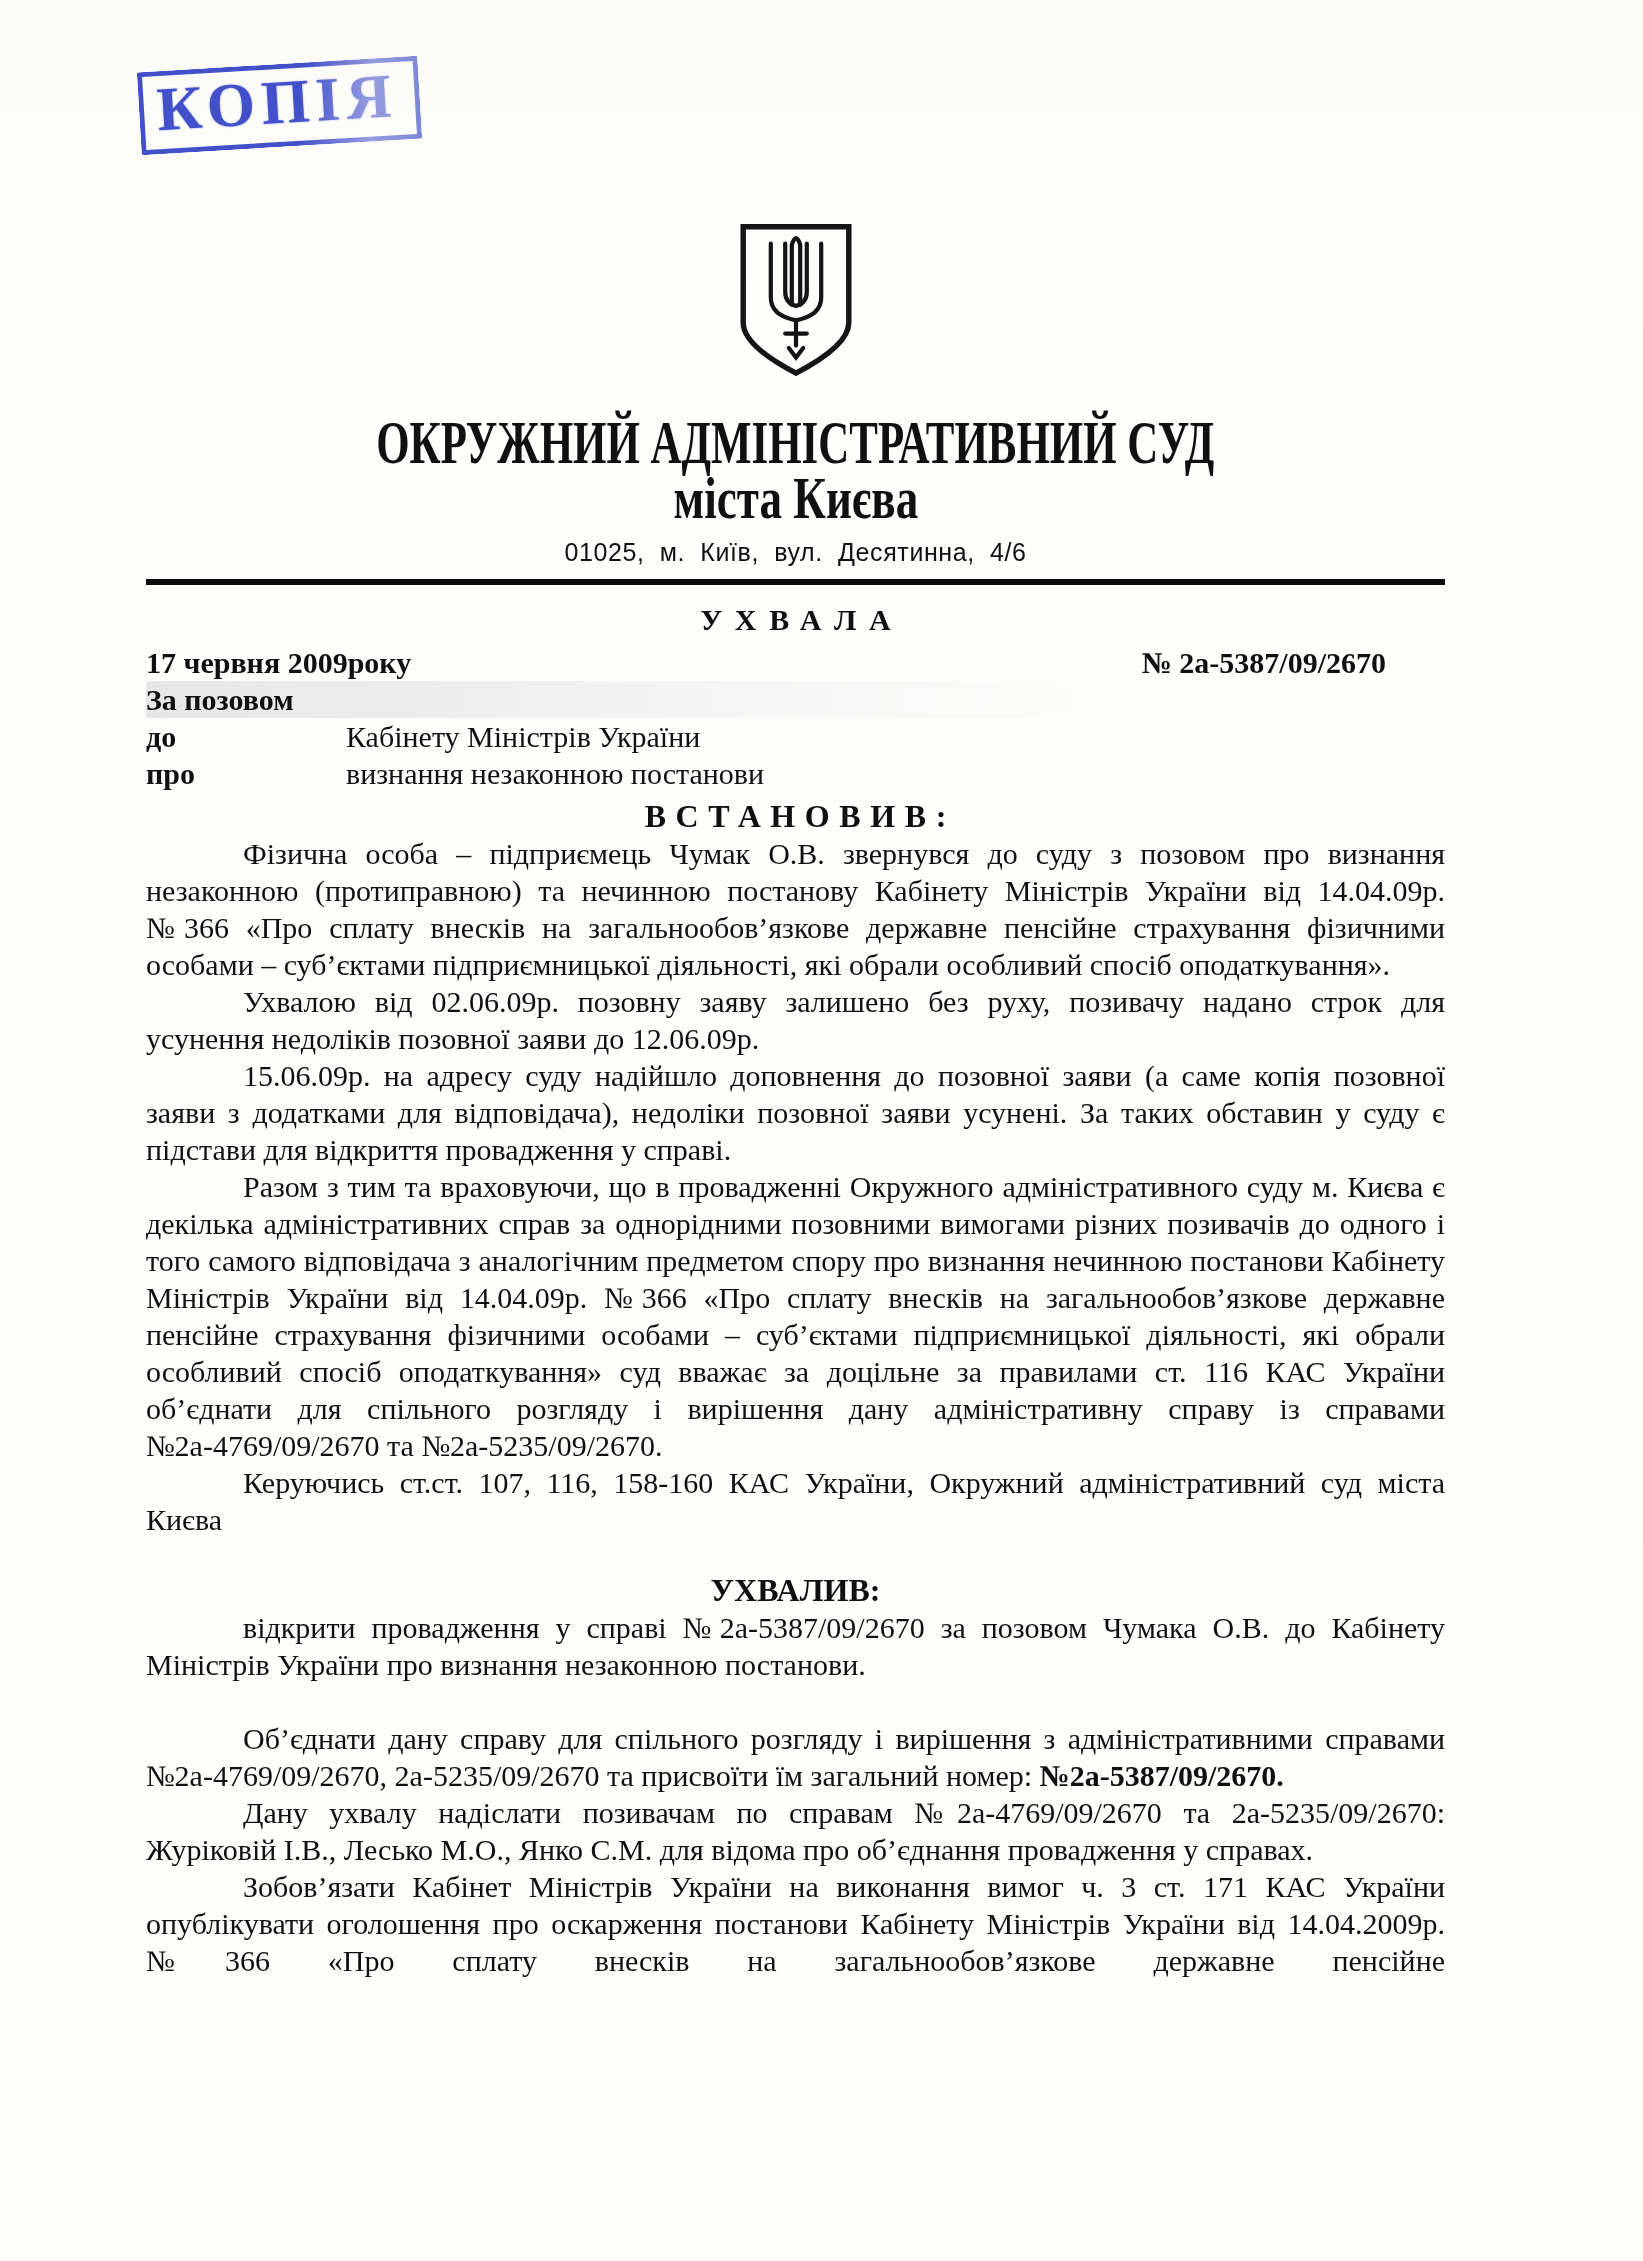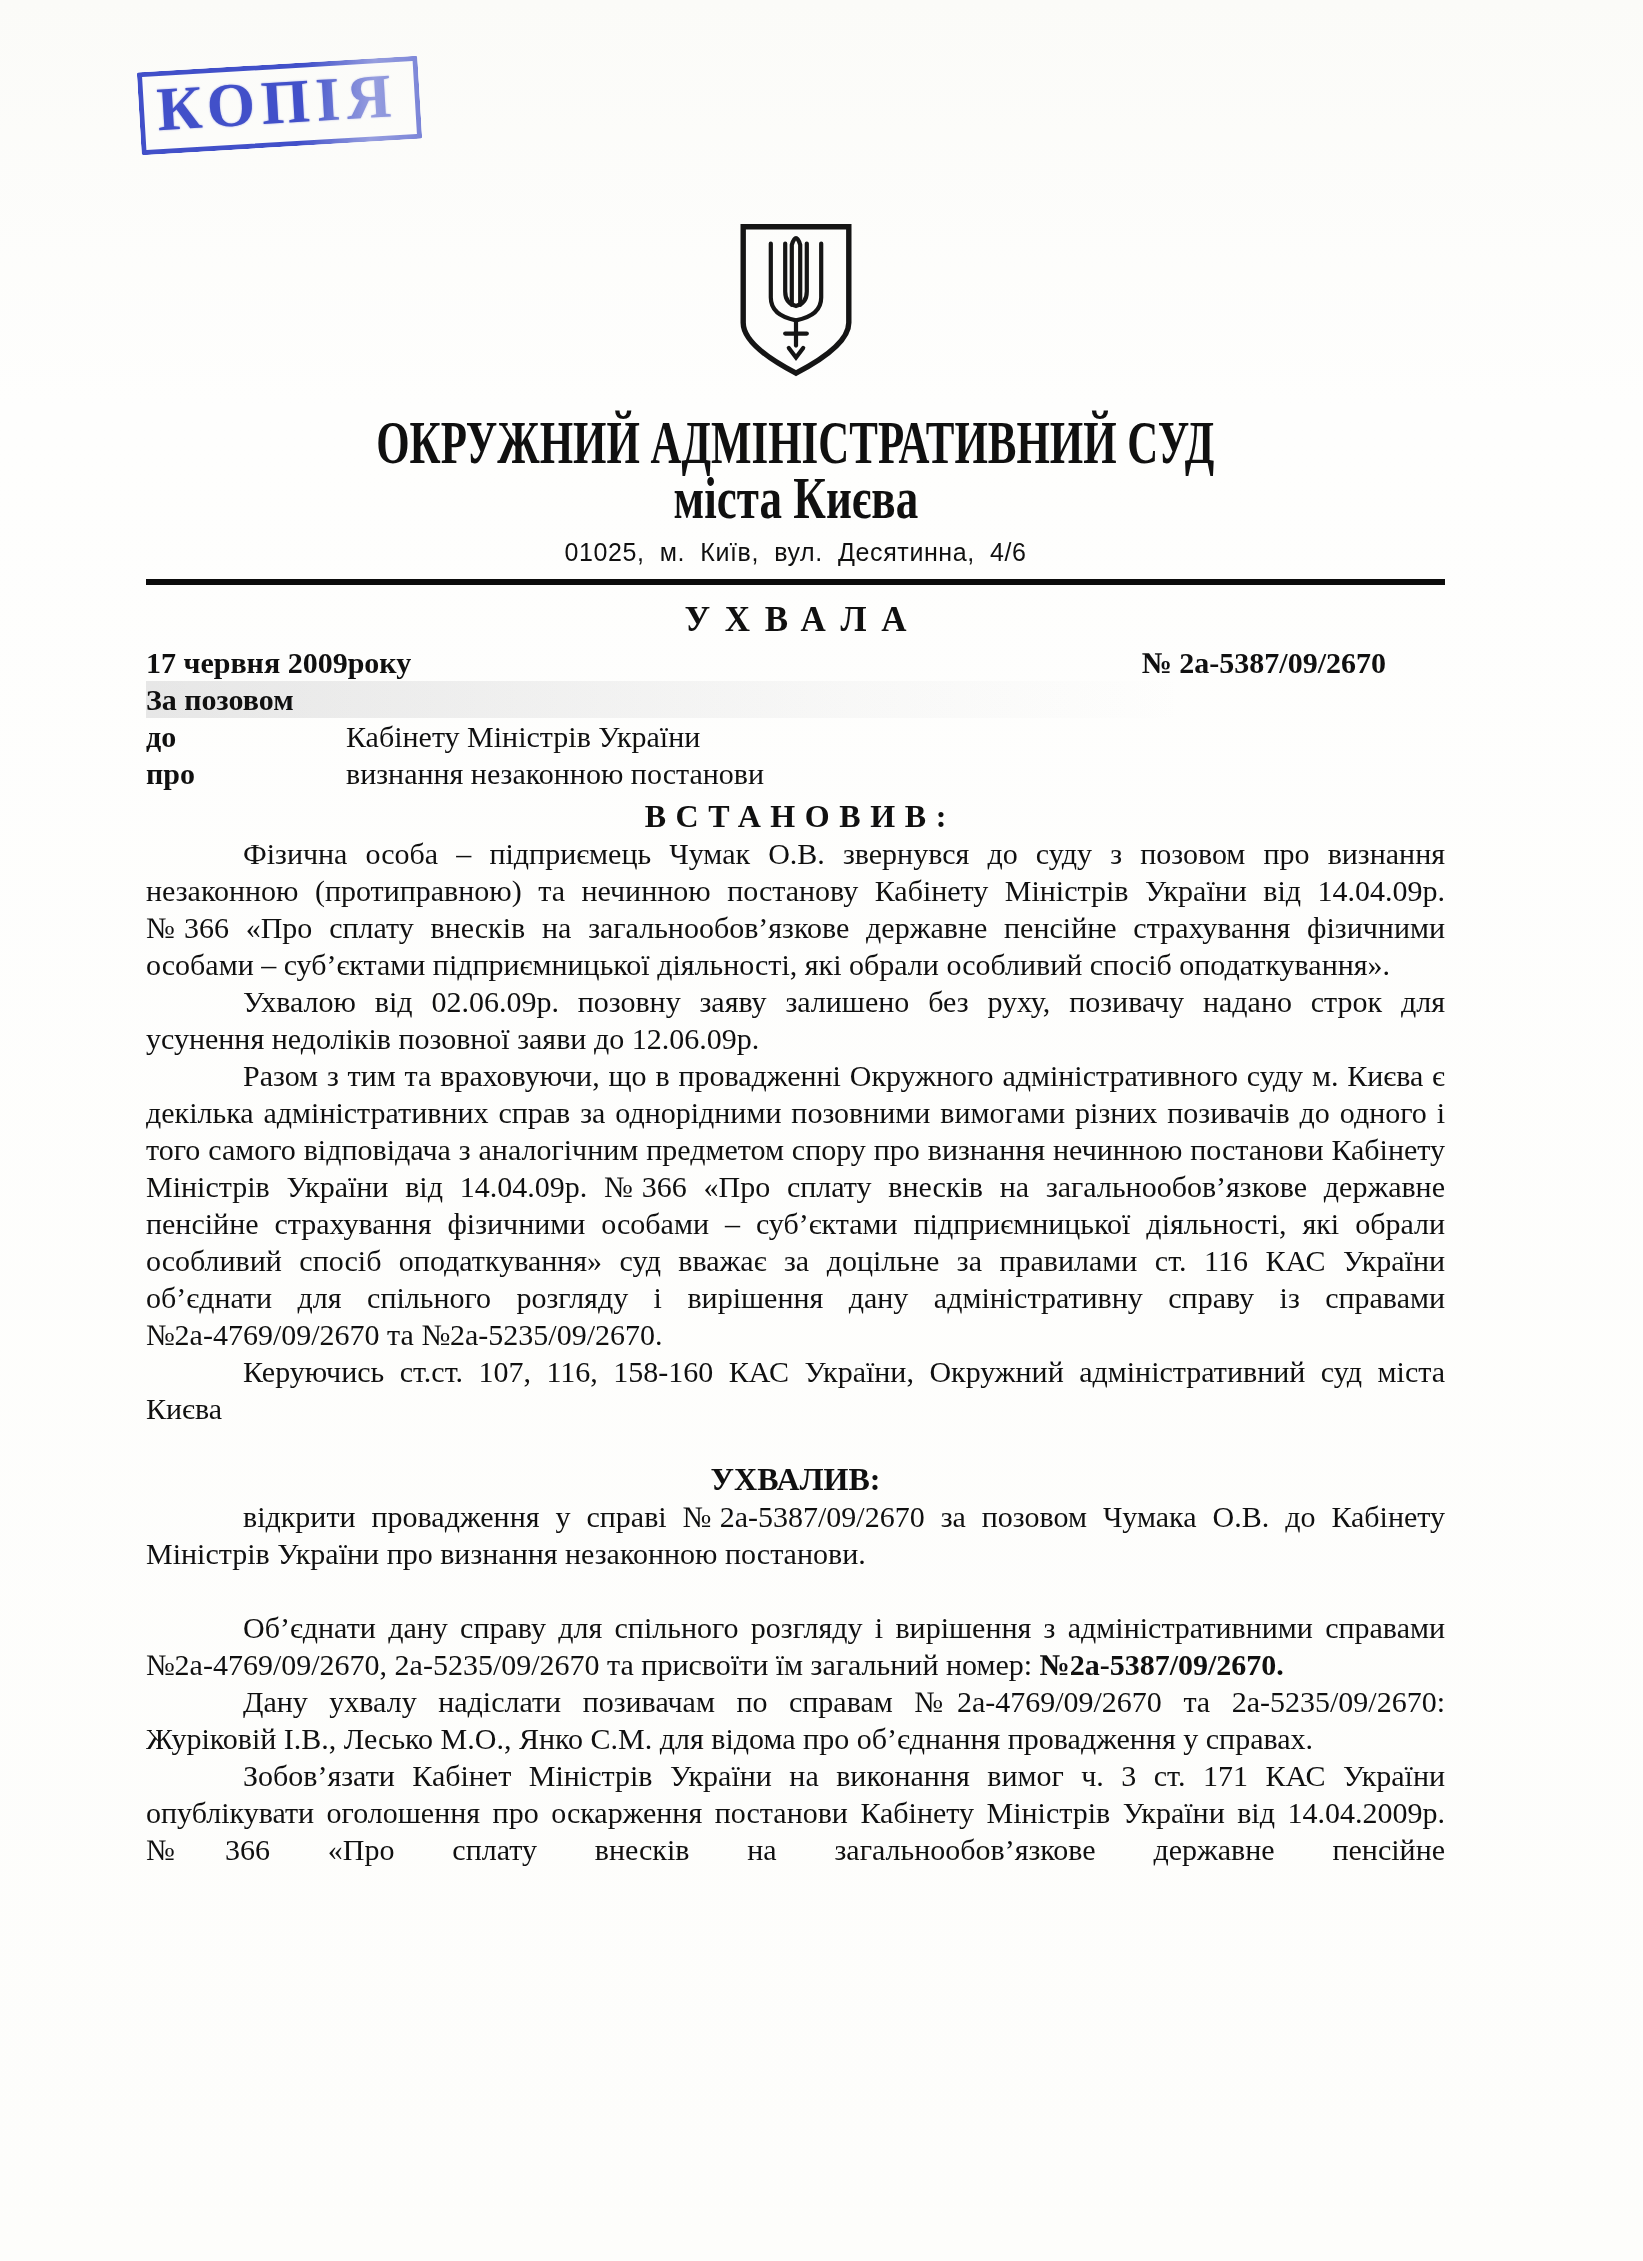--- a/index.html
+++ b/index.html
@@ -43,21 +43,21 @@
   .court-city{margin-top:5.2px;font-weight:bold;font-size:53px;line-height:44px;}
   .court-city .squeeze{display:inline-block;transform:scale(0.85,1.1);transform-origin:center;}
   .address{
     margin-top:17px;
     font-family:"Liberation Sans","DejaVu Sans",sans-serif;
     font-size:25px;line-height:30px;
     word-spacing:7.7px;letter-spacing:0.6px;
   }
   .rule{margin-top:11.6px;height:5.8px;background:#0c0c0c;}
   
-  .doc-title{margin-top:15.5px;text-align:center;font-weight:bold;font-size:35px;line-height:40px;letter-spacing:.42em;text-indent:.42em;}
+  .doc-title{margin-top:15.5px;text-align:center;font-weight:bold;font-size:30px;line-height:40px;letter-spacing:.42em;text-indent:.42em;}
   .meta-row{display:flex;justify-content:space-between;align-items:baseline;margin-top:3.9px;font-weight:bold;}
   .meta-row .case{margin-right:59px;}
   
   p.para{margin:0;text-align:justify;text-indent:97px;}
   .field-row{display:flex;justify-content:space-between;}
   .field-row .flabel{font-weight:bold;width:200px;flex:0 0 200px;}
   .field-row .fvalue{flex:1;}
   .row-hl{background:linear-gradient(90deg,rgba(90,90,95,.14),rgba(140,140,145,.05) 55%,rgba(0,0,0,0) 80%);}
   .no-summon{margin:3.9px 0 0;font-weight:bold;text-indent:0;}
   h3.sec{margin:6.4px 0 0;text-align:center;font-weight:bold;font-size:32px;line-height:37px;}
@@ -116,20 +116,21 @@
   <div class="field-row">
     <span class="flabel">про</span>
     <span class="fvalue">визнання незаконною постанови</span>
   </div>
 
 
   <h3 class="sec spaced">ВСТАНОВИВ:</h3>
 
   <p class="para">Фізична особа – підприємець Чумак О.В. звернувся до суду з позовом про визнання незаконною (протиправною) та нечинною постанову Кабінету Міністрів України від 14.04.09р. №366 «Про сплату внесків на загальнообов’язкове державне пенсійне страхування фізичними особами – суб’єктами підприємницької діяльності, які обрали особливий спосіб оподаткування».</p>
   <p class="para">Ухвалою від 02.06.09р. позовну заяву залишено без руху, позивачу надано строк для усунення недоліків позовної заяви до 12.06.09р.</p>
+  <p class="para">15.06.09р. на адресу суду надійшло доповнення до позовної заяви (а саме копія позовної заяви з додатками для відповідача), недоліки позовної заяви усунені. За таких обставин  у суду є підстави для відкриття провадження у справі.</p>
   <p class="para">Разом з тим та враховуючи, що в провадженні Окружного адміністративного суду м. Києва є декілька адміністративних справ за однорідними позовними вимогами різних позивачів до одного і того самого відповідача з аналогічним предметом спору про визнання нечинною постанови Кабінету Міністрів України від 14.04.09р. №366 «Про сплату внесків на загальнообов’язкове державне пенсійне страхування фізичними особами – суб’єктами підприємницької діяльності, які обрали особливий спосіб оподаткування» суд вважає за доцільне за правилами ст. 116 КАС України об’єднати для спільного розгляду і вирішення дану адміністративну справу із справами №2а-4769/09/2670 та №2а-5235/09/2670.</p>
   <p class="para">Керуючись ст.ст. 107, 116, 158-160 КАС України, Окружний адміністративний суд міста Києва</p>
 
   <h3 class="sec gap-top">УХВАЛИВ:</h3>
 
   <p class="para">відкрити провадження у справі №2а-5387/09/2670 за позовом Чумака О.В. до Кабінету Міністрів України про визнання незаконною постанови.</p>
 
   <p class="para gap-top-p"><span>Об’єднати дану справу для спільного розгляду і вирішення з адміністративними справами №2а-4769/09/2670, 2а-5235/09/2670 та присвоїти їм загальний номер: </span><b class="inline-bold">№2а-5387/09/2670.</b></p>
 
   <p class="para">Дану ухвалу надіслати позивачам по справам №2а-4769/09/2670 та 2а-5235/09/2670: Журіковій І.В., Лесько М.О., Янко С.М. для відома про об’єднання провадження у справах.</p>

